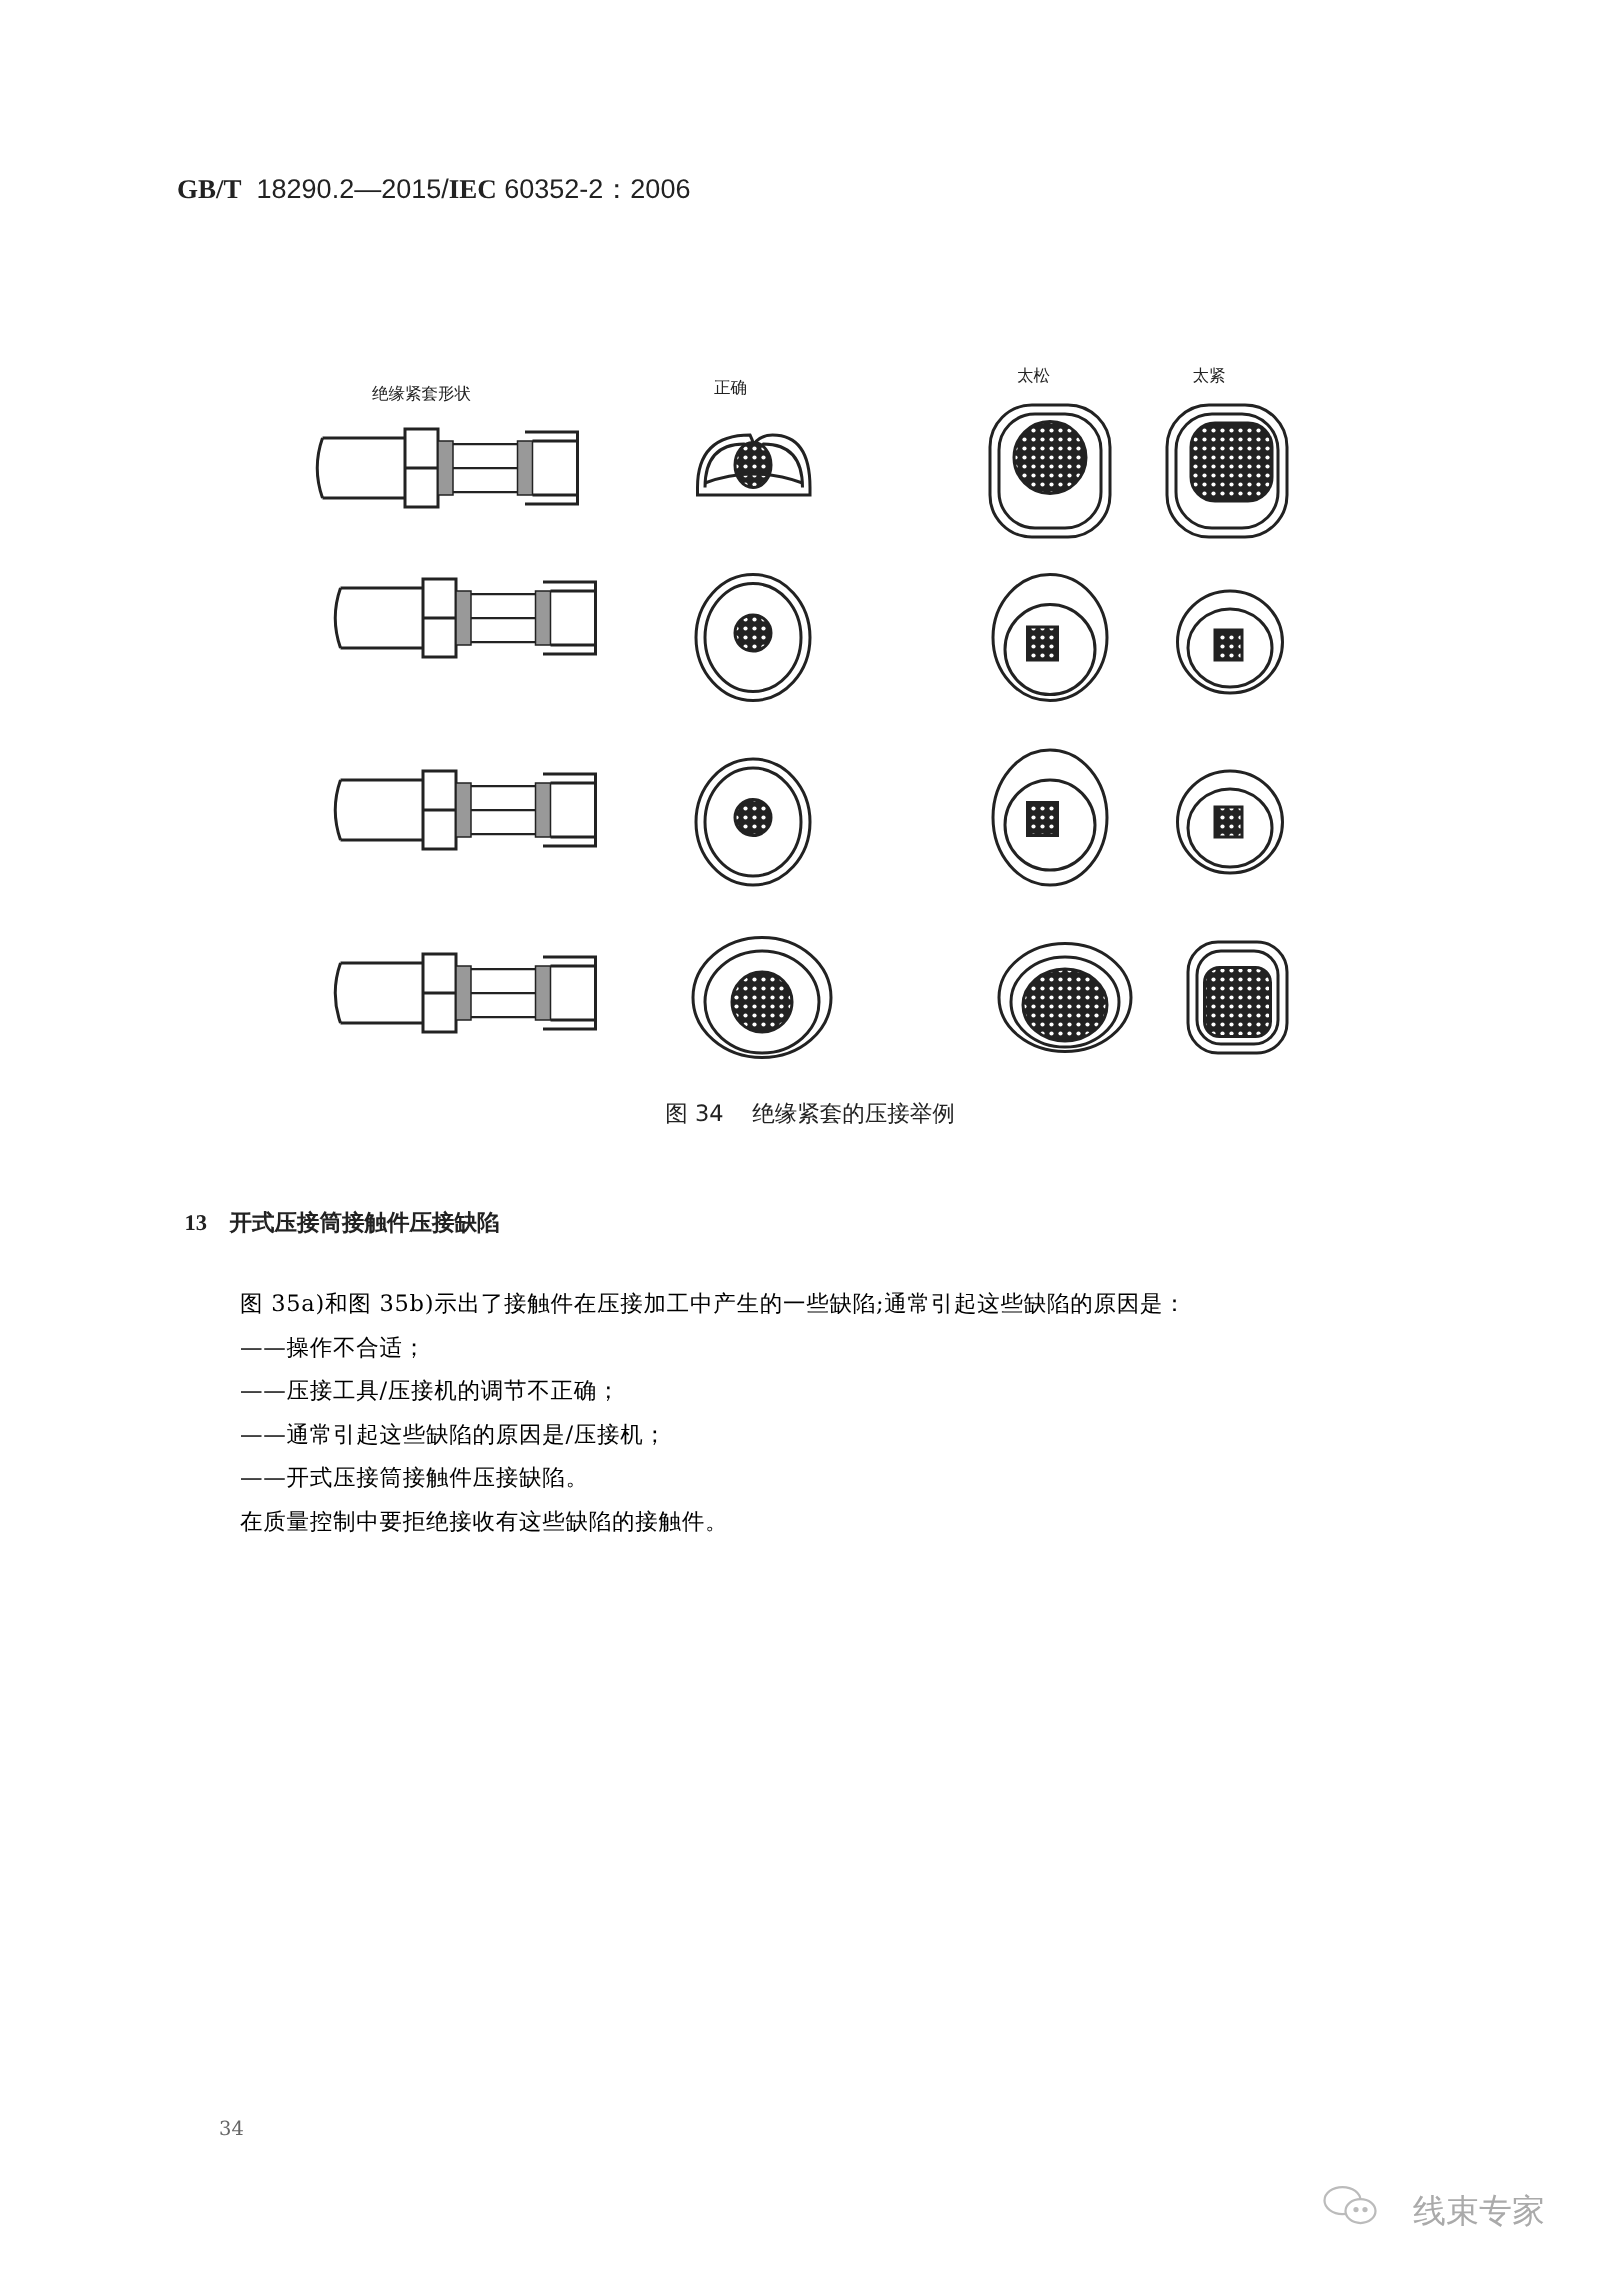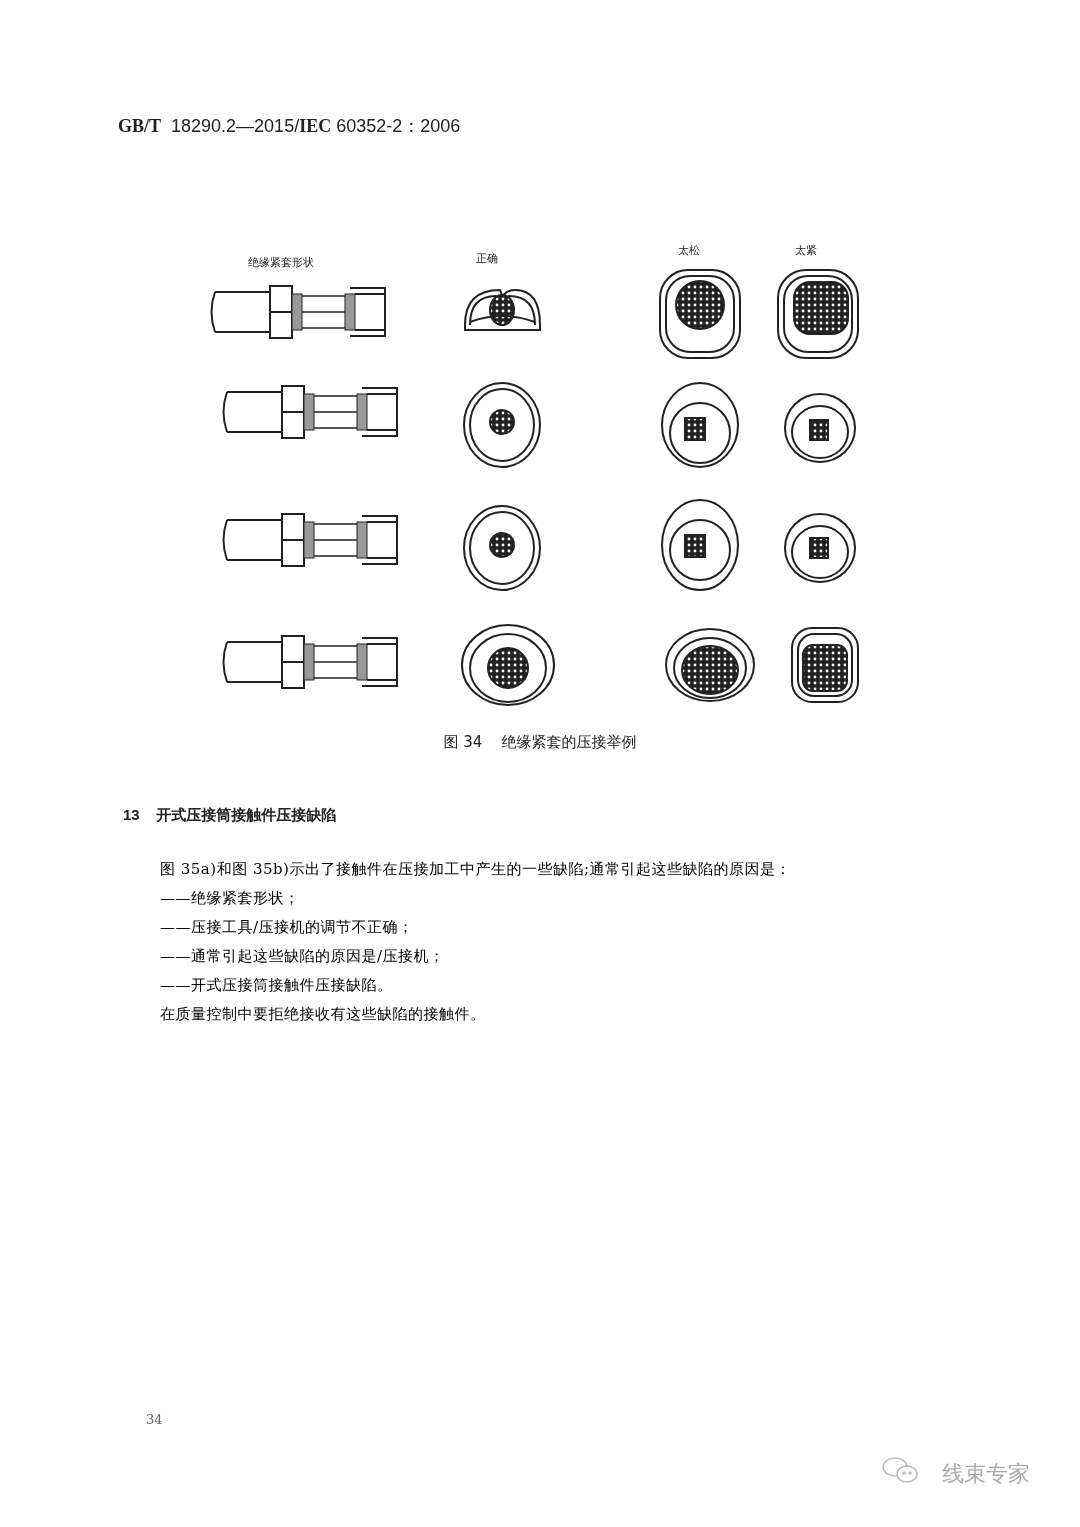--- a/index.html
+++ b/index.html
@@ -3,21 +3,21 @@
 <meta charset="utf-8">
 <style>
   html, body { margin:0; padding:0; background:#fff; }
   body { width:1080px; height:1527px; position:relative; overflow:hidden; color:#222; font-family:"DejaVu Serif", serif; }
   .abs { position:absolute; }
   .header { left:118px; top:114px; font-size:18px; font-family:"Liberation Sans", sans-serif; color:#222; white-space:pre; }
   .header b { font-family:"Liberation Serif", serif; font-weight:bold; }
   .fig { left:200px; top:230px; width:680px; height:480px; }
   .fig svg { width:680px; height:480px; }
   .caption { left:0; width:1080px; top:733px; text-align:center; font-family:"DejaVu Sans", sans-serif; font-size:15px; color:#222; white-space:pre; }
-  .section { left:123px; top:806px; font-family:Liberation Sans, sans-serif; font-size:15px; font-weight:bold; color:#222; white-space:pre; }
+  .section { left:123px; top:806px; font-family:Liberation Serif, serif; font-size:15px; font-weight:bold; color:#222; white-space:pre; }
   .para { left:160px; font-size:15px; font-family:"DejaVu Serif", serif; color:#000000; white-space:pre; letter-spacing:0.5px; }
   .pageno { left:146px; top:1412px; font-size:13px; color:#666; font-family:"DejaVu Serif", serif; }
   .wm { left:880px; top:1455px; display:flex; align-items:center; gap:20px; color:#aaa; font-size:22px; font-family:"DejaVu Sans", sans-serif; }
   .lbl { font-family:"DejaVu Sans", sans-serif; font-size:11px; fill:#222; }
 </style>
 </head>
 <body>
 
 <div class="abs header"><b>GB/T</b>  <span>18290.2—2015/</span><b>IEC</b> <span>60352-2：2006</span></div>
 
@@ -90,21 +90,21 @@
     <rect x="598" y="404" width="54" height="62" rx="16"></rect>
     <rect x="603" y="415" width="44" height="46" rx="10" fill="url(#strand)"></rect>
   </svg>
 </div>
 
 <div class="abs caption">图 34    绝缘紧套的压接举例</div>
 
 <div class="abs section">13    开式压接筒接触件压接缺陷</div>
 
 <div class="abs para" style="top:860px">图 35a)和图 35b)示出了接触件在压接加工中产生的一些缺陷;通常引起这些缺陷的原因是：</div>
-<div class="abs para" style="top:889px">——绝缘紧套形状；</div>
+<div class="abs para" style="top:889px">——操作不合适；</div>
 <div class="abs para" style="top:918px">——压接工具/压接机的调节不正确；</div>
 <div class="abs para" style="top:947px">——通常引起这些缺陷的原因是/压接机；</div>
 <div class="abs para" style="top:976px">——开式压接筒接触件压接缺陷。</div>
 <div class="abs para" style="top:1005px">在质量控制中要拒绝接收有这些缺陷的接触件。</div>
 
 <div class="abs pageno">34</div>
 
 <div class="abs wm">
   <span>
     <svg width="42" height="32" viewBox="0 0 42 32" fill="none" stroke="#bbb" stroke-width="1.5">

